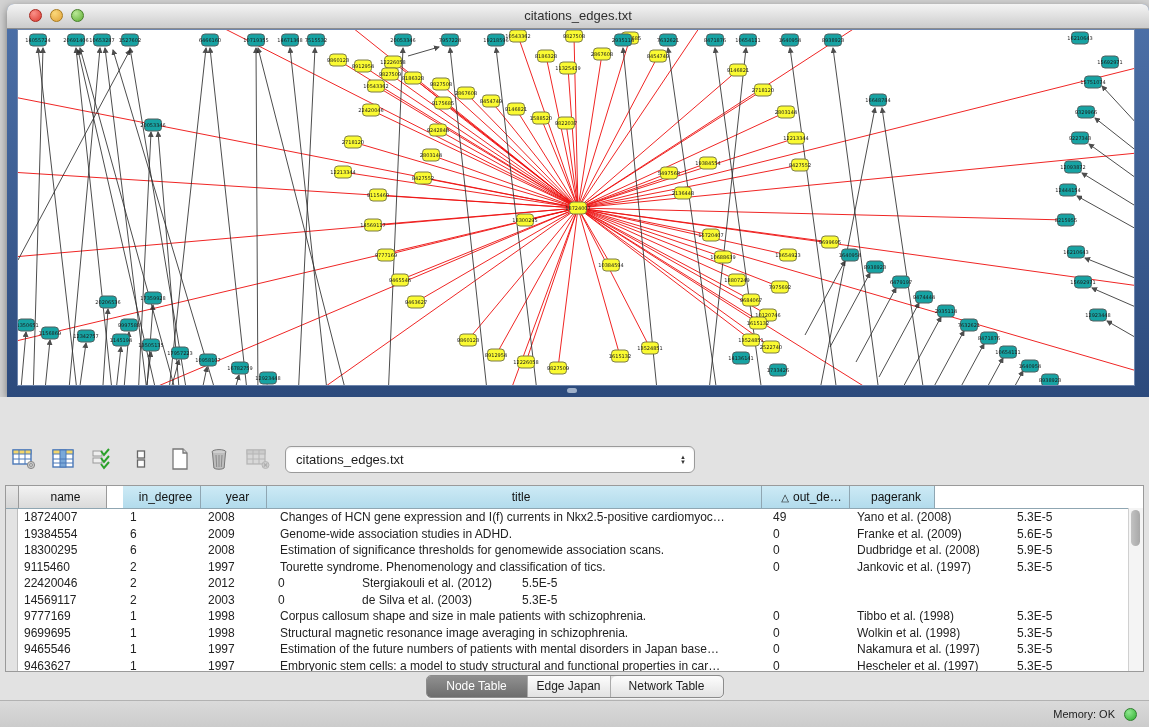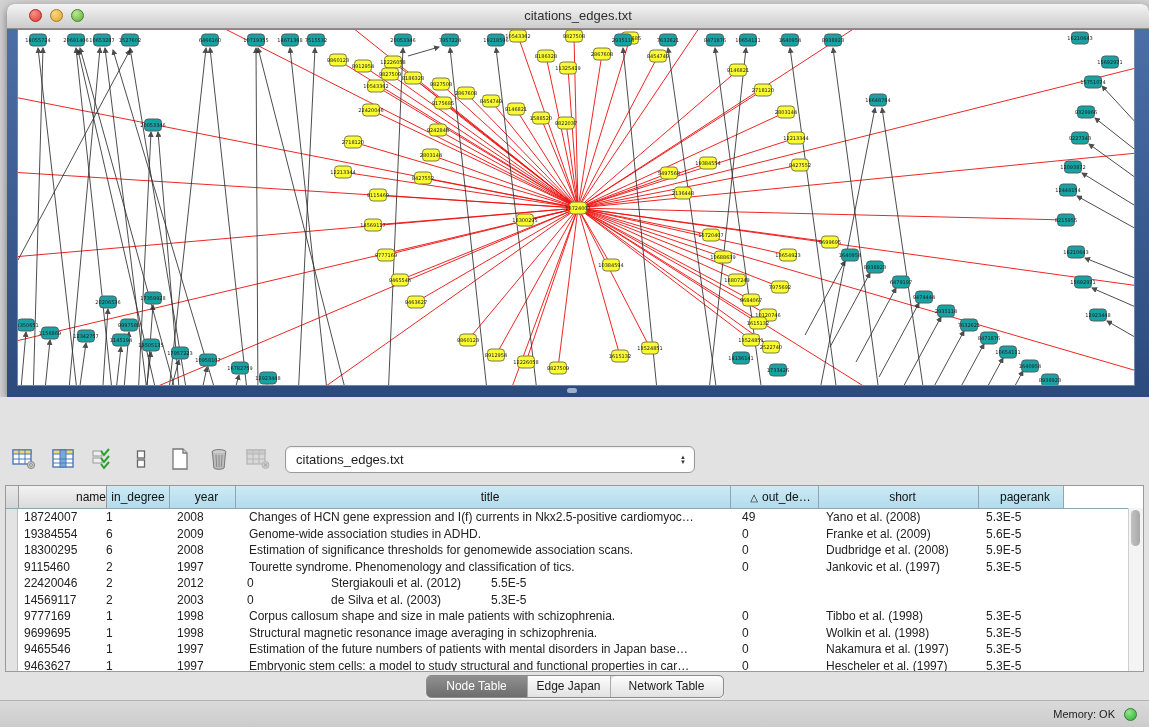--- a/index.html
+++ b/index.html
@@ -51,22 +51,22 @@
   .thead{display:flex;height:22px;border-bottom:1px solid #8fa6b2;font-size:12px;}
   .th{display:flex;align-items:center;justify-content:center;box-sizing:border-box;
     background:linear-gradient(#cdeaf5,#b2dbec);border-right:1px solid #8fa6b2;color:#111;cursor:pointer;}
   .th.gray{background:linear-gradient(#f3f3f3,#dadada);border-right:1px solid #9a9a9a;}
   .sort-glyph{margin-right:4px;font-size:10px;}
   .gutter-h{width:12px;background:linear-gradient(#e9e9e9,#d5d5d5);border-right:1px solid #9a9a9a;}
   .tbody{position:relative;}
   .trow{display:flex;height:16.5px;font-size:12px;line-height:16.5px;cursor:default;}
   .cell{box-sizing:border-box;white-space:nowrap;overflow:hidden;}
   .c-gutter{width:12px;background:#e3e3e3;border-right:1px solid #bdbdbd;}
-  .c-name{width:88px;padding-left:6px;justify-content:flex-end;}
-  .c-in_degree{width:63px;padding-left:0;}
+  .c-name{width:88px;padding-left:6px;}
+  .c-in_degree{width:78px;padding-left:8px;margin-left:16px;}
   .c-year{width:66px;padding-left:8px;}
   .c-title{width:495px;padding-left:14px;}
   .c-out_degree{width:88px;padding-left:12px;}
   .c-short{width:160px;padding-left:8px;}
   .c-pagerank{width:85px;padding-left:8px;}
   .c-fill{flex:1;}
   .vscroll{position:absolute;right:0;top:22px;bottom:0;width:14px;background:#f4f4f4;
     border-left:1px solid #d0d0d0;}
   .vthumb{position:absolute;top:2px;left:2px;width:9px;height:36px;border-radius:5px;
     background:linear-gradient(90deg,#c2c2c2,#a8a8a8);cursor:pointer;}
@@ -565,23 +565,20 @@
         <div class="th c-year">
           <span>year</span>
           </div>
         <div class="th c-title">
           <span>title</span>
           </div>
         <div class="th c-out_degree">
           <span class="sort-glyph">△</span>
           <span>out_de…</span>
           </div>
-        <div class="th c-short">
-          <span>short</span>
-          </div>
         <div class="th c-pagerank">
           <span>pagerank</span>
           </div>
         <div class="th gray c-fill" style="border-right:none;background:#fff;"></div>
       </div>
       <div class="tbody">
           <div class="trow">
             <div class="cell c-gutter"></div>
             <div class="cell c-name">18724007</div>
             <div class="cell c-in_degree">1</div>

